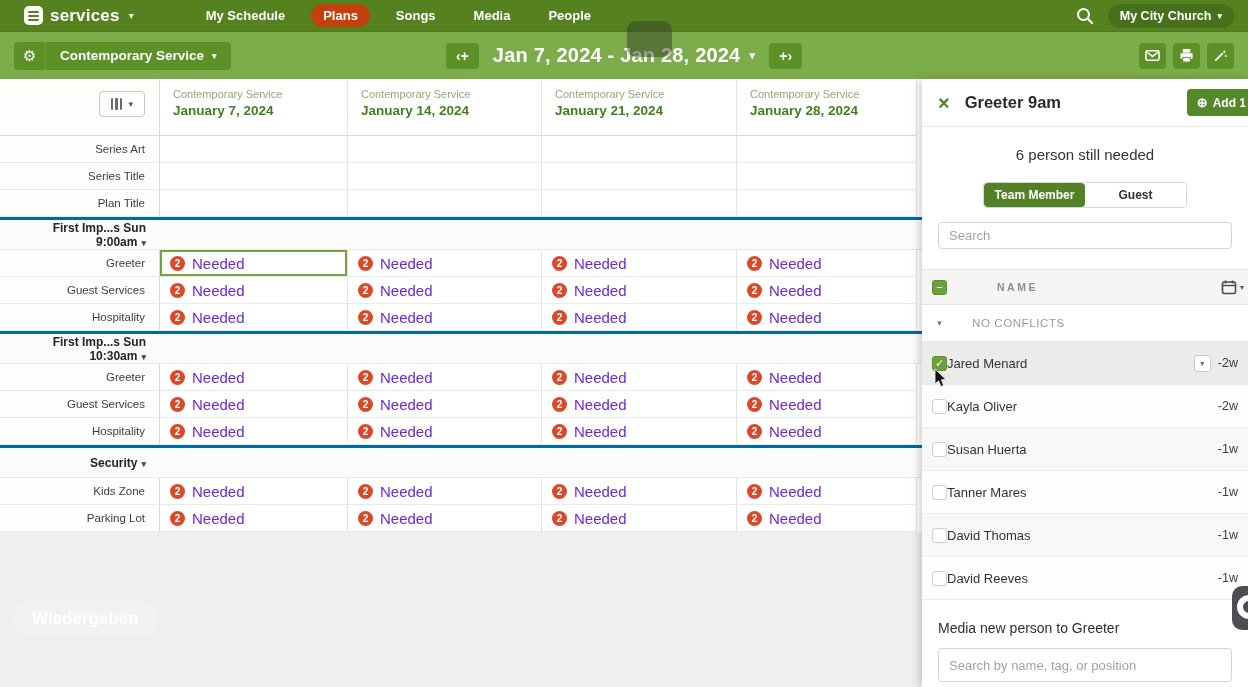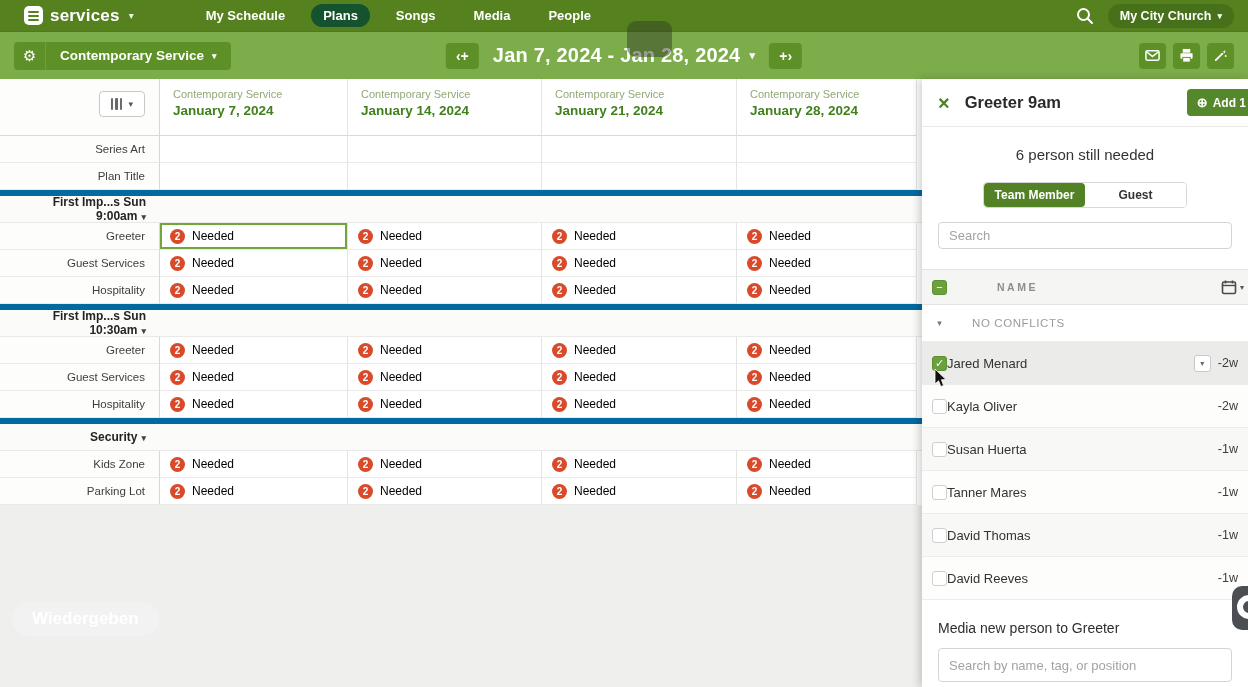--- a/index.html
+++ b/index.html
@@ -9,21 +9,21 @@
 
   
   .nav{position:absolute;top:0;left:0;right:0;height:31px;background:#55821f;display:flex;align-items:center;color:#fff}
   .brand{display:flex;align-items:center;gap:7px;margin-left:24px;cursor:pointer}
   .brand-icon{width:19px;height:19px;background:#fff;border-radius:5px;display:flex;flex-direction:column;justify-content:center;align-items:center;gap:2px}
   .brand-icon i{display:block;width:11px;height:2px;background:#55821f;border-radius:1px}
   .brand-text{font-size:17px;font-weight:bold;letter-spacing:.2px}
   .brand-caret{font-size:10px;opacity:.9;margin-left:2px}
   .nav-items{display:flex;align-items:center;gap:14px;margin-left:60px;font-size:13px;font-weight:bold}
   .nav-item{padding:4px 12px;border-radius:13px;cursor:pointer;white-space:nowrap}
-  .nav-item.active{background:#14532d}
+  .nav-item.active{background:#c2410c}
   .nav-right{margin-left:auto;display:flex;align-items:center;gap:14px;margin-right:14px}
   .nav-search{width:18px;height:18px;cursor:pointer}
   .org-btn{background:#46711a;border:none;color:#fff;font-family:inherit;font-size:12.5px;font-weight:bold;padding:5px 12px;border-radius:14px;display:flex;align-items:center;gap:6px;cursor:pointer}
   .org-caret{font-size:9px}
 
   
   .toolbar{position:absolute;top:31px;left:0;right:0;height:48px;background:#7dac4b;border-top:1px solid #4d7a1a;display:flex;align-items:center;padding:0 14px}
   .svc-group{display:flex;align-items:stretch;height:28px;border-radius:4px;overflow:hidden}
   .gear-btn{background:#5d9026;border:none;color:#fff;width:32px;font-size:15px;cursor:pointer;border-right:1px solid #6fa138;display:flex;align-items:center;justify-content:center}
   .svc-btn{background:#5d9026;border:none;color:#fff;font-family:inherit;font-size:13.5px;font-weight:bold;padding:0 14px;display:flex;align-items:center;gap:8px;cursor:pointer}
@@ -45,26 +45,26 @@
   .head-label{justify-content:flex-end;align-items:flex-start;padding-top:12px}
   .cols-btn{background:#fff;border:1px solid #c8c8c6;border-radius:4px;width:46px;height:26px;display:flex;align-items:center;justify-content:center;gap:6px;cursor:pointer}
   .bars{display:flex;gap:2px}
   .bars i{display:block;width:2.5px;height:12px;background:#6b6b69;border-radius:1px}
   .cv{font-size:9px;color:#555}
   .colhead{padding:9px 0 0 13px;cursor:pointer}
   .ch-service{font-size:11px;color:#93a877;margin-bottom:3px}
   .ch-date{font-size:13.5px;font-weight:bold;color:#41801d}
   .info-row .mcell{height:27px}
   .pos-row .mcell{height:27px}
-  .section-row{height:33px;background:#fbfbf9;border-top:6px solid #0369a1;border-bottom:1px solid #e9e9e7;align-items:center}
+  .section-row{height:33px;background:#fbfbf9;border-top:3px solid #0369a1;border-bottom:1px solid #e9e9e7;align-items:center}
   .section-title{width:160px;text-align:right;padding-right:14px;font-size:12px;font-weight:bold;color:#242422;cursor:pointer}
   .section-caret{font-size:9px;color:#444;margin-left:4px}
   .needed-cell{display:flex;align-items:center;gap:7px;padding-left:10px;cursor:pointer}
   .needed-badge{width:15px;height:15px;border-radius:50%;background:#d94a2b;color:#fff;font-size:10px;font-weight:bold;display:flex;align-items:center;justify-content:center;flex:0 0 15px}
-  .needed-text{font-size:12px;color:#000000}
+  .needed-text{font-size:15px;color:#6d28d9}
   .needed-cell.sel{box-shadow:inset 0 0 0 2px #72a63c}
 
   
   .panel{position:absolute;top:79px;left:922px;width:326px;height:608px;background:#fff;box-shadow:-3px 0 8px rgba(0,0,0,.18);overflow:hidden}
   .panel-head{height:48px;display:flex;align-items:center;padding:0 0 0 16px;border-bottom:1px solid #e9e9e7;position:relative}
   .close-x{color:#4e8424;font-size:20px;font-weight:bold;cursor:pointer;line-height:1}
   .panel-title{font-size:16.5px;font-weight:bold;color:#2a2a28;margin-left:15px}
   .add-btn{position:absolute;right:-14px;top:10px;background:#55882a;border:none;color:#fff;font-family:inherit;font-size:12px;font-weight:bold;height:27px;padding:0 16px 0 10px;border-radius:4px;display:flex;align-items:center;gap:5px;cursor:pointer}
   .add-glyph{font-size:13px}
   .status-line{margin-top:19px;text-align:center;font-size:15px;color:#333}
@@ -209,20 +209,27 @@
         </div>
       </div>
       <div class="mrow info-row">
         <div class="mcell label-cell">Series Art</div>
         <div class="mcell" style="width: 188px;"></div>
         <div class="mcell" style="width: 194px;"></div>
         <div class="mcell" style="width: 195px;"></div>
         <div class="mcell" style="width: 180px;"></div>
       </div>
       <div class="mrow info-row">
+        <div class="mcell label-cell">Series Title</div>
+        <div class="mcell" style="width: 188px;"></div>
+        <div class="mcell" style="width: 194px;"></div>
+        <div class="mcell" style="width: 195px;"></div>
+        <div class="mcell" style="width: 180px;"></div>
+      </div>
+      <div class="mrow info-row">
         <div class="mcell label-cell">Plan Title</div>
         <div class="mcell" style="width: 188px;"></div>
         <div class="mcell" style="width: 194px;"></div>
         <div class="mcell" style="width: 195px;"></div>
         <div class="mcell" style="width: 180px;"></div>
       </div>
       <div class="mrow section-row">
         <div class="section-title">First Imp...s Sun 9:00am<span class="section-caret">▾</span></div>
       </div>
       <div class="mrow pos-row">

